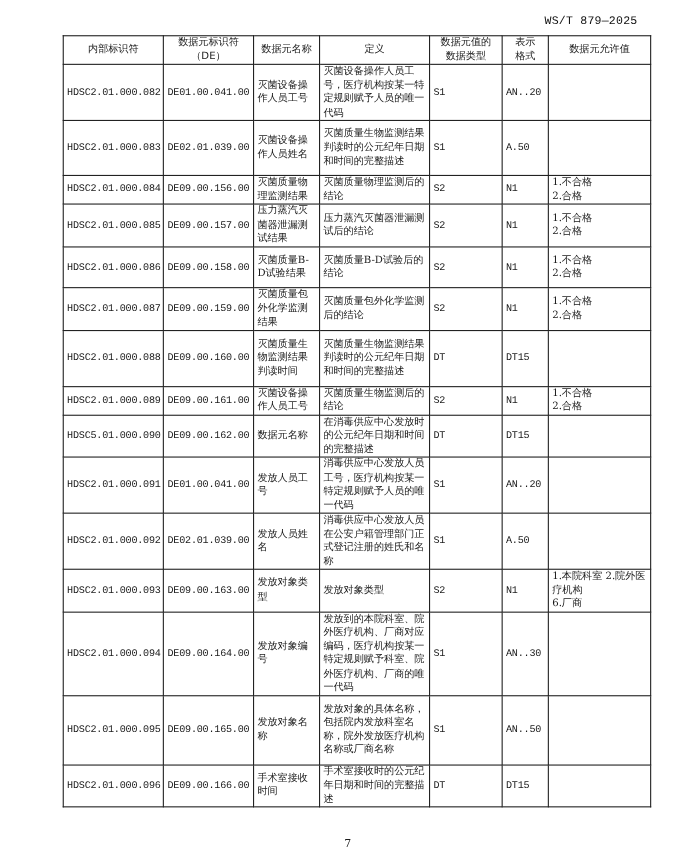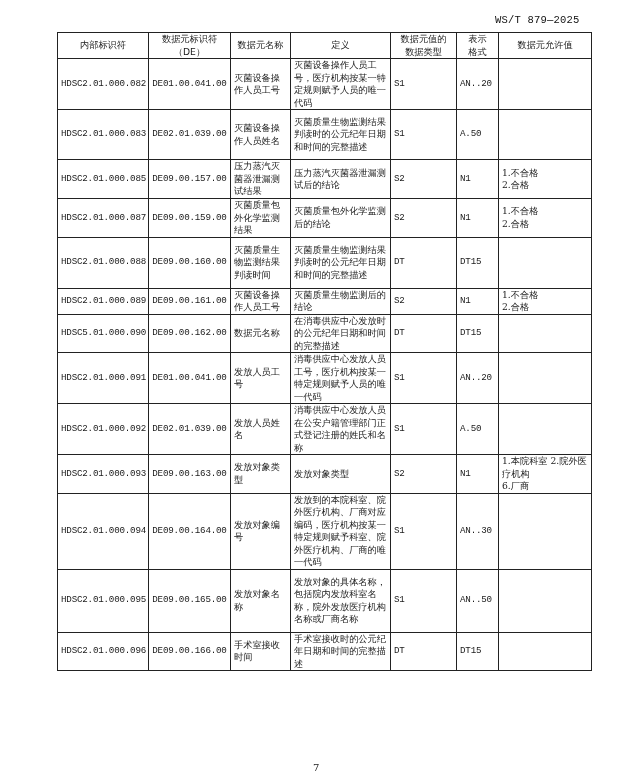--- a/index.html
+++ b/index.html
@@ -72,25 +72,49 @@
       <td class="mono id">DE02.01.039.00</td>
       <td class="wrap">灭菌设备操作人员姓名</td>
       <td class="wrap">灭菌质量生物监测结果判读时的公元纪年日期和时间的完整描述</td>
       <td class="mono">S1</td>
       <td class="mono">A.50</td>
       <td>
           <span class="allowed-line"></span>
           <span class="allowed-line"></span>
         </td>
     </tr>
+    <tr style="height:25px">
+      <td class="mono id">HDSC2.01.000.084</td>
+      <td class="mono id">DE09.00.156.00</td>
+      <td class="wrap">灭菌质量物理监测结果</td>
+      <td class="wrap">灭菌质量物理监测后的结论</td>
+      <td class="mono">S2</td>
+      <td class="mono">N1</td>
+      <td>
+          <span class="allowed-line">1.不合格</span>
+          <span class="allowed-line">2.合格</span>
+        </td>
+    </tr>
     <tr style="height:39px">
       <td class="mono id">HDSC2.01.000.085</td>
       <td class="mono id">DE09.00.157.00</td>
       <td class="wrap">压力蒸汽灭菌器泄漏测试结果</td>
       <td class="wrap">压力蒸汽灭菌器泄漏测试后的结论</td>
+      <td class="mono">S2</td>
+      <td class="mono">N1</td>
+      <td>
+          <span class="allowed-line">1.不合格</span>
+          <span class="allowed-line">2.合格</span>
+        </td>
+    </tr>
+    <tr style="height:37px">
+      <td class="mono id">HDSC2.01.000.086</td>
+      <td class="mono id">DE09.00.158.00</td>
+      <td class="wrap">灭菌质量B-D试验结果</td>
+      <td class="wrap">灭菌质量B-D试验后的结论</td>
       <td class="mono">S2</td>
       <td class="mono">N1</td>
       <td>
           <span class="allowed-line">1.不合格</span>
           <span class="allowed-line">2.合格</span>
         </td>
     </tr>
     <tr style="height:38px">
       <td class="mono id">HDSC2.01.000.087</td>
       <td class="mono id">DE09.00.159.00</td>

